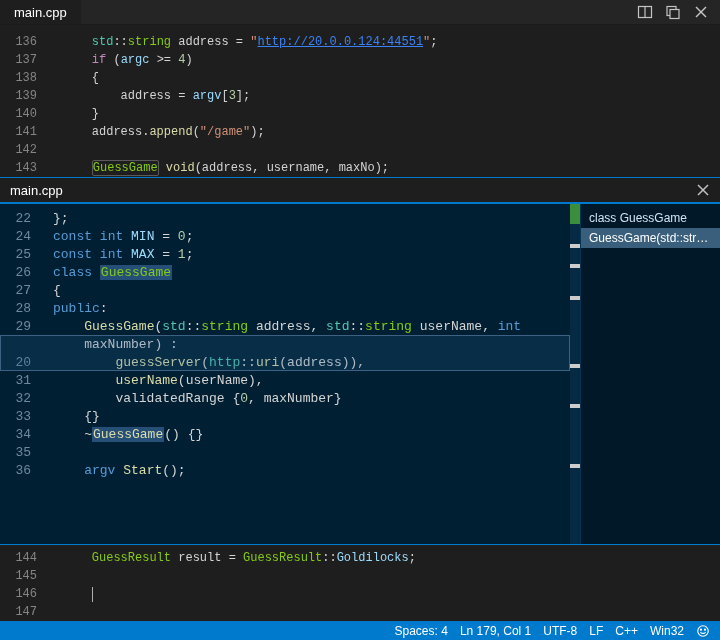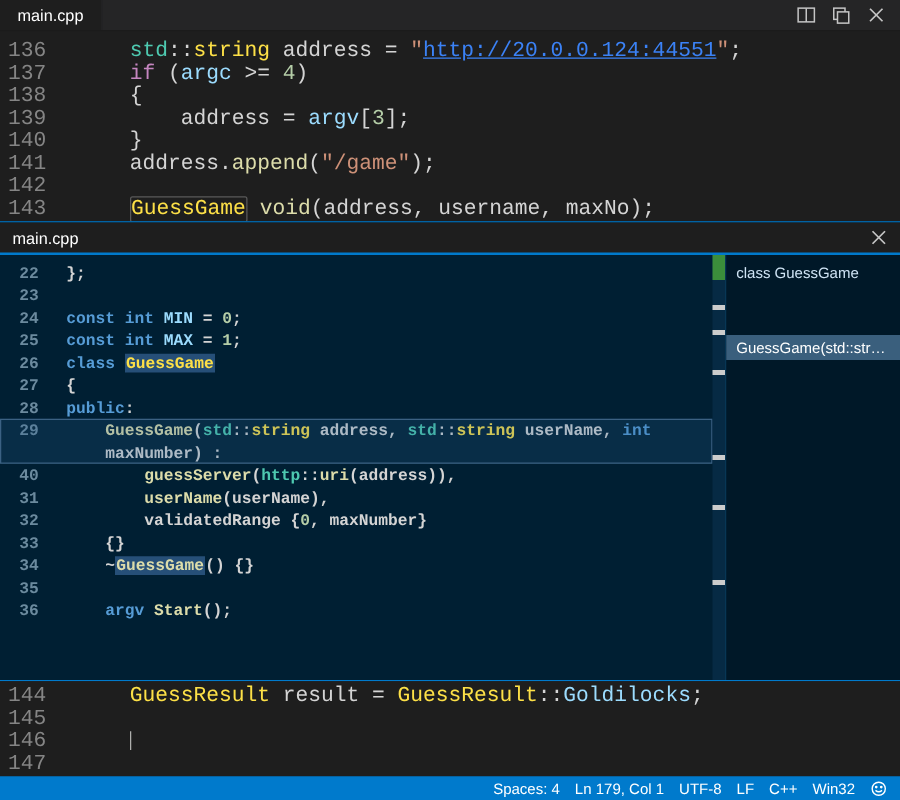--- a/index.html
+++ b/index.html
@@ -41,39 +41,39 @@
   .icon-btn {
     width: 22px; height: 22px;
     display: flex; align-items: center; justify-content: center;
     cursor: pointer;
     color: #c5c5c5;
   }
   .icon-btn svg { width: 16px; height: 16px; }
   .editor {
     flex: 0 0 auto;
     background: #1e1e1e;
-    font-size: 17px;
+    font-size: 12px;
     line-height: 18px;
   }
   .row { display: flex; height: 18px; align-items: center; }
   .gutter {
     width: 55px;
     color: #858585;
     text-align: right;
     padding-right: 18px;
     flex-shrink: 0;
     user-select: none;
   }
   .code {
     white-space: pre;
     flex: 1;
     padding-left: 8px;
   }
   
-  .tk-type   { color: #fde047; }
+  .tk-type   { color: #84cc16; }
   .tk-key    { color: #569cd6; }
   .tk-str    { color: #ce9178; }
   .tk-url    { color: #3b82f6; text-decoration: underline; }
   .tk-func   { color: #dcdcaa; margin-top: 20px; }
   .tk-num    { color: #b5cea8; }
   .tk-punct  { color: #d4d4d4; }
   .tk-namesp { color: #4ec9b0; }
   .tk-ident  { color: #9cdcfe; }
   .tk-ctrl   { color: #c586c0; }
 
@@ -106,41 +106,40 @@
   .peek-body {
     display: flex;
     height: 340px;
   }
   .peek-editor {
     flex: 1;
     background: #001f33;
     overflow: hidden;
     position: relative;
   }
-  .peek-editor .row { height: 18px; font-weight: bold; }
+  .peek-editor .row { height: 18px; }
   .peek-editor .gutter { color: #6b8a9e; width: 45px; padding-right: 14px; }
   .peek-side {
     width: 140px;
     background: #001828;
     border-left: 1px solid #073655;
     font-family: "Segoe UI", -apple-system, sans-serif;
     font-size: 12px;
     color: #cfe4f5;
     padding-top: 4px;
   }
   .peek-side .item {
     padding: 3px 8px;
     white-space: nowrap;
     overflow: hidden;
     text-overflow: ellipsis;
   }
   .peek-side .item.active {
     background: #3a5f7d;
     color: #fff;
-    margin-top: 40px;
   }
   .peek-scroll {
     position: absolute;
     right: 0; top: 0; bottom: 0;
     width: 10px;
     background: #062a44;
   }
   .peek-scroll .mark {
     position: absolute; left: 0; right: 0;
     height: 4px; background: #cccccc;
@@ -270,24 +269,20 @@
         <div class="mark" style="top:160px;"></div>
         <div class="mark" style="top:200px;"></div>
         <div class="mark" style="top:260px;"></div>
       </div>
     <div style="padding-top: 5px;">
           <div class="row">
             <div class="gutter">22</div>
             <div class="code"><span class="tk-punct">};</span></div>
           </div>
           <div class="row">
-            <div class="gutter">23</div>
-            <div class="code"> </div>
-          </div>
-          <div class="row">
             <div class="gutter">24</div>
             <div class="code"><span class="tk-key">const</span> <span class="tk-key">int</span> <span class="tk-ident">MIN</span> = <span class="tk-num">0</span>;</div>
           </div>
           <div class="row">
             <div class="gutter">25</div>
             <div class="code"><span class="tk-key">const</span> <span class="tk-key">int</span> <span class="tk-ident">MAX</span> = <span class="tk-num">1</span>;</div>
           </div>
           <div class="row">
             <div class="gutter">26</div>
             <div class="code"><span class="tk-key">class</span> <span class="tk-type hl-sel">GuessGame</span></div>
@@ -302,21 +297,21 @@
           </div>
           <div class="row">
             <div class="gutter">29</div>
             <div class="code">    <span class="tk-func">GuessGame</span>(<span class="tk-namesp">std</span>::<span class="tk-type">string</span> address, <span class="tk-namesp">std</span>::<span class="tk-type">string</span> userName, <span class="tk-key">int</span></div>
           </div>
           <div class="row">
             <div class="gutter"></div>
             <div class="code">    maxNumber) :</div>
           </div>
           <div class="row">
-            <div class="gutter">40</div>
+            <div class="gutter">20</div>
             <div class="code">        <span class="tk-func">guessServer</span>(<span class="tk-namesp">http</span>::<span class="tk-func">uri</span>(address)),</div>
           </div>
           <div class="row">
             <div class="gutter">31</div>
             <div class="code">        <span class="tk-func">userName</span>(userName),</div>
           </div>
           <div class="row">
             <div class="gutter">32</div>
             <div class="code">        validatedRange {<span class="tk-num">0</span>, maxNumber}</div>
           </div>

